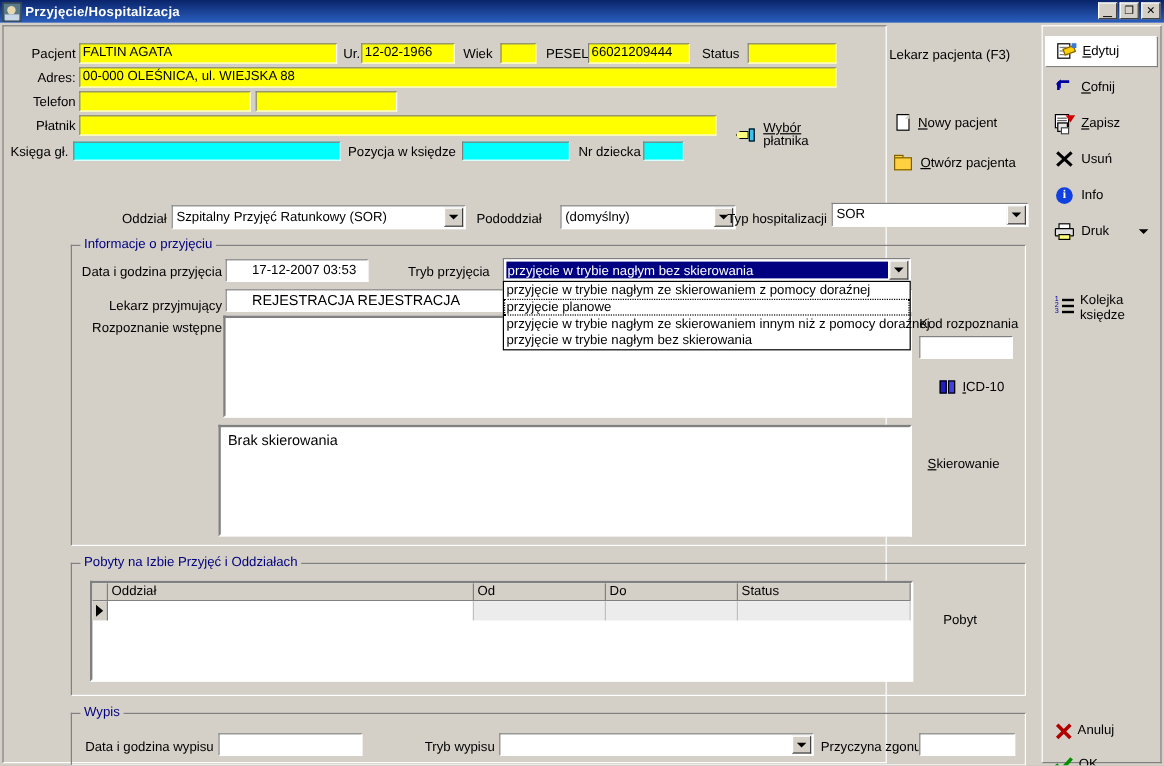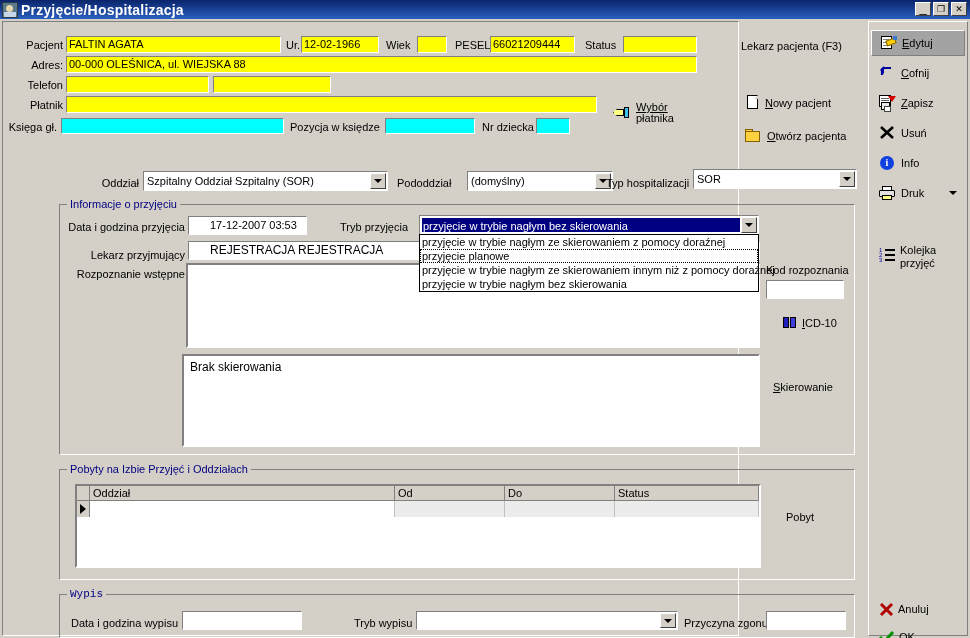--- a/index.html
+++ b/index.html
@@ -31,21 +31,21 @@
   }
   .titlebar .tb-icon:before {
     content: ""; position: absolute; left: 3px; top: 2px;
     width: 7px; height: 7px; background: #e8d8b0; border-radius: 50%;
   }
   .titlebar .tb-icon:after {
     content: ""; position: absolute; left: 1px; top: 9px;
     width: 12px; height: 5px; background: #c8d8e8;
   }
   .tb-title {
-    color: #fff; font-size: 14px; font-weight: bold; letter-spacing: .2px;
+    color: #fff; font-size: 11px; font-weight: bold; letter-spacing: .2px;
   }
   .tb-buttons { position: absolute; right: 3px; top: 2px; display: flex; gap: 2px; }
   .tb-btn {
     width: 16px; height: 14px; background: #d4d0c8;
     border: 1px solid; border-color: #fff #404040 #404040 #fff;
     position: relative; cursor: default;
   }
   .tb-btn .g { position: absolute; color: #000; font-size: 9px; line-height: 12px;
     width: 100%; text-align: center; font-family: "Liberation Sans", sans-serif; }
   .tb-btn.min .g { line-height: 9px; font-size: 13px; }
@@ -124,21 +124,21 @@
     position: absolute; left: 868px; top: 2px; width: 100px; height: 615px;
     background: #d4d0c8;
     border: 1px solid; border-color: #fff #808080 #808080 #fff;
   }
   .tbitem {
     position: absolute; left: 2px; width: 94px; height: 26px;
     display: flex; align-items: center; gap: 5px; padding-left: 8px;
     font-size: 11px; color: #000; cursor: default;
   }
   .tbitem.active {
-    background: #a3a3a3;
+    background: #ffffff;
     border: 1px solid; border-color: #fff #808080 #808080 #fff;
   }
   .tbitem .tlabel u { text-decoration: underline; }
   .ti-ico { width: 17px; height: 16px; position: relative; flex: none; }
 
   
   .ico-edit { }
   .ico-edit .pg { position: absolute; left: 1px; top: 1px; width: 11px; height: 13px;
     background: #fff; border: 1px solid #000; }
   .ico-edit .pg:after { content:""; position:absolute; left:1px; top:2px; width:7px; height:1px;
@@ -321,21 +321,21 @@
       <div class="linkbtn" style="left:742px; top:107px;">
         <span class="ico-folder">
             <span class="f2"></span>
             <span class="f1"></span>
           </span>
         <span><u>O</u><span>twórz pacjenta</span></span>
       </div>
 
       <div class="lbl right" style="left:78px; top:155px; width:58px;">Oddział</div>
       <div class="combo" style="left:140px; top:149px; width:245px; height:20px;">
-        <span class="ctext">Szpitalny Oddział Szpitalny (SOR)</span>
+        <span class="ctext">Szpitalny Przyjęć Ratunkowy (SOR)</span>
         <span class="carrow">
             <i></i>
           </span>
       </div>
 
       <div class="lbl" style="left:394px; top:155px;">Pododdział</div>
       <div class="combo" style="left:464px; top:149px; width:146px; height:20px;">
         <span class="ctext">(domyślny)</span>
         <span class="carrow">
             <i></i>
@@ -402,21 +402,21 @@
               <i></i>
             </div>
           <div class="gc first" style="width:305px;"></div>
           <div class="gc" style="width:110px;"></div>
           <div class="gc" style="width:110px;"></div>
           <div class="gc" style="width:144px;"></div>
         </div>
       </div>
       <div class="lbl" style="left:783px; top:489px;">Pobyt</div>
 
-      <div class="group" style="left:56px; top:572px; width:796px; height:44px;font-family:Liberation Mono, monospace;">
+      <div class="group" style="left:56px; top:572px; width:796px; height:44px;">
         <span class="gtitle">Wypis</span>
       </div>
 
       <div class="lbl" style="left:68px; top:595px;">Data i godzina wypisu</div>
       <div class="tbox" style="left:179px; top:589px; width:120px; height:19px;"></div>
 
       <div class="lbl" style="left:351px; top:595px;">Tryb wypisu</div>
       <div class="combo" style="left:413px; top:589px; width:262px; height:19px;">
         <span class="ctext"></span>
         <span class="carrow">
@@ -496,21 +496,21 @@
         <span class="ti-ico ico-queue" style="margin-top:3px;">
           <span class="nm" style="top:1px;">1</span>
             <span class="ln" style="top:2px;"></span>
           <span class="nm" style="top:6px;">2</span>
             <span class="ln" style="top:7px;"></span>
           <span class="nm" style="top:11px;">3</span>
             <span class="ln" style="top:12px;"></span>
         </span>
         <span class="tlabel" style="line-height:13px;">
           <span>Kolejka</span><br>
-          <span>przyjęć</span>
+          <span>księdze</span>
         </span>
       </div>
 
       <div class="tbitem" style="top:574px;">
         <span class="ti-ico ico-x">
           <svg width="15" height="15" viewBox="0 0 15 15">
               <path d="M2 2 L13 13 M13 2 L2 13" stroke="#b00000" stroke-width="3" fill="none"></path>
             </svg>
         </span>
         <span class="tlabel">Anuluj</span>

